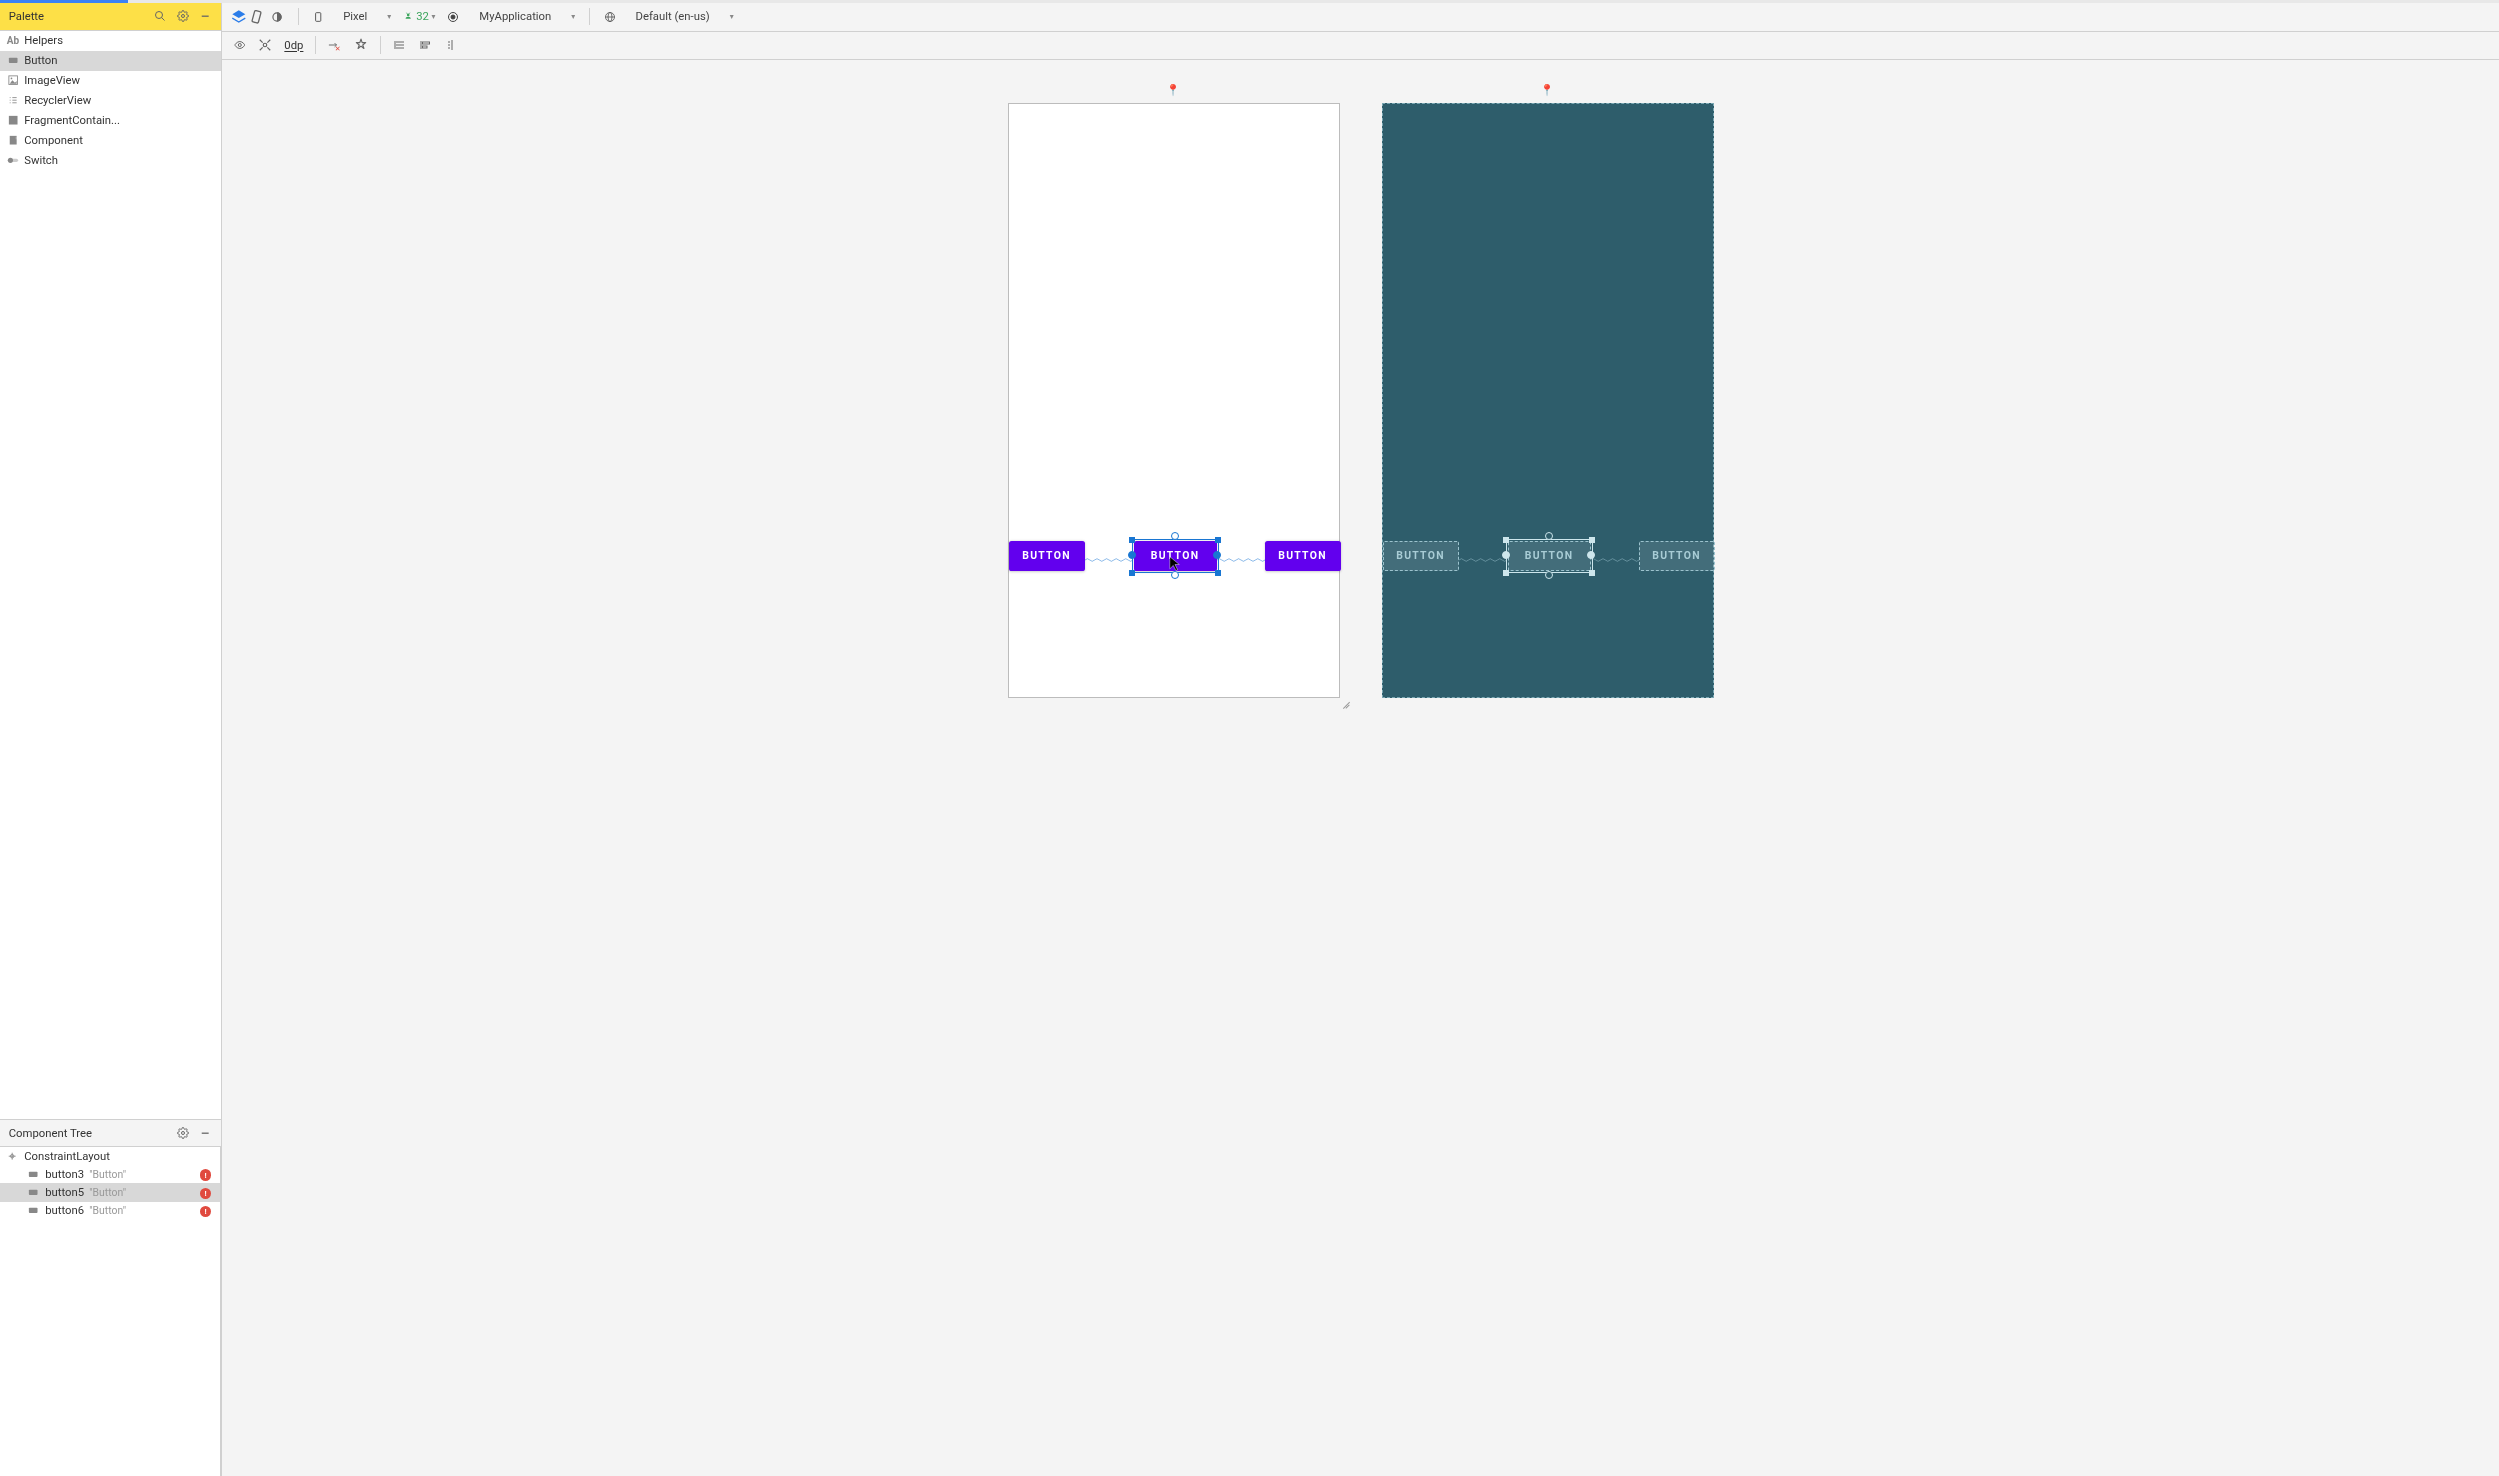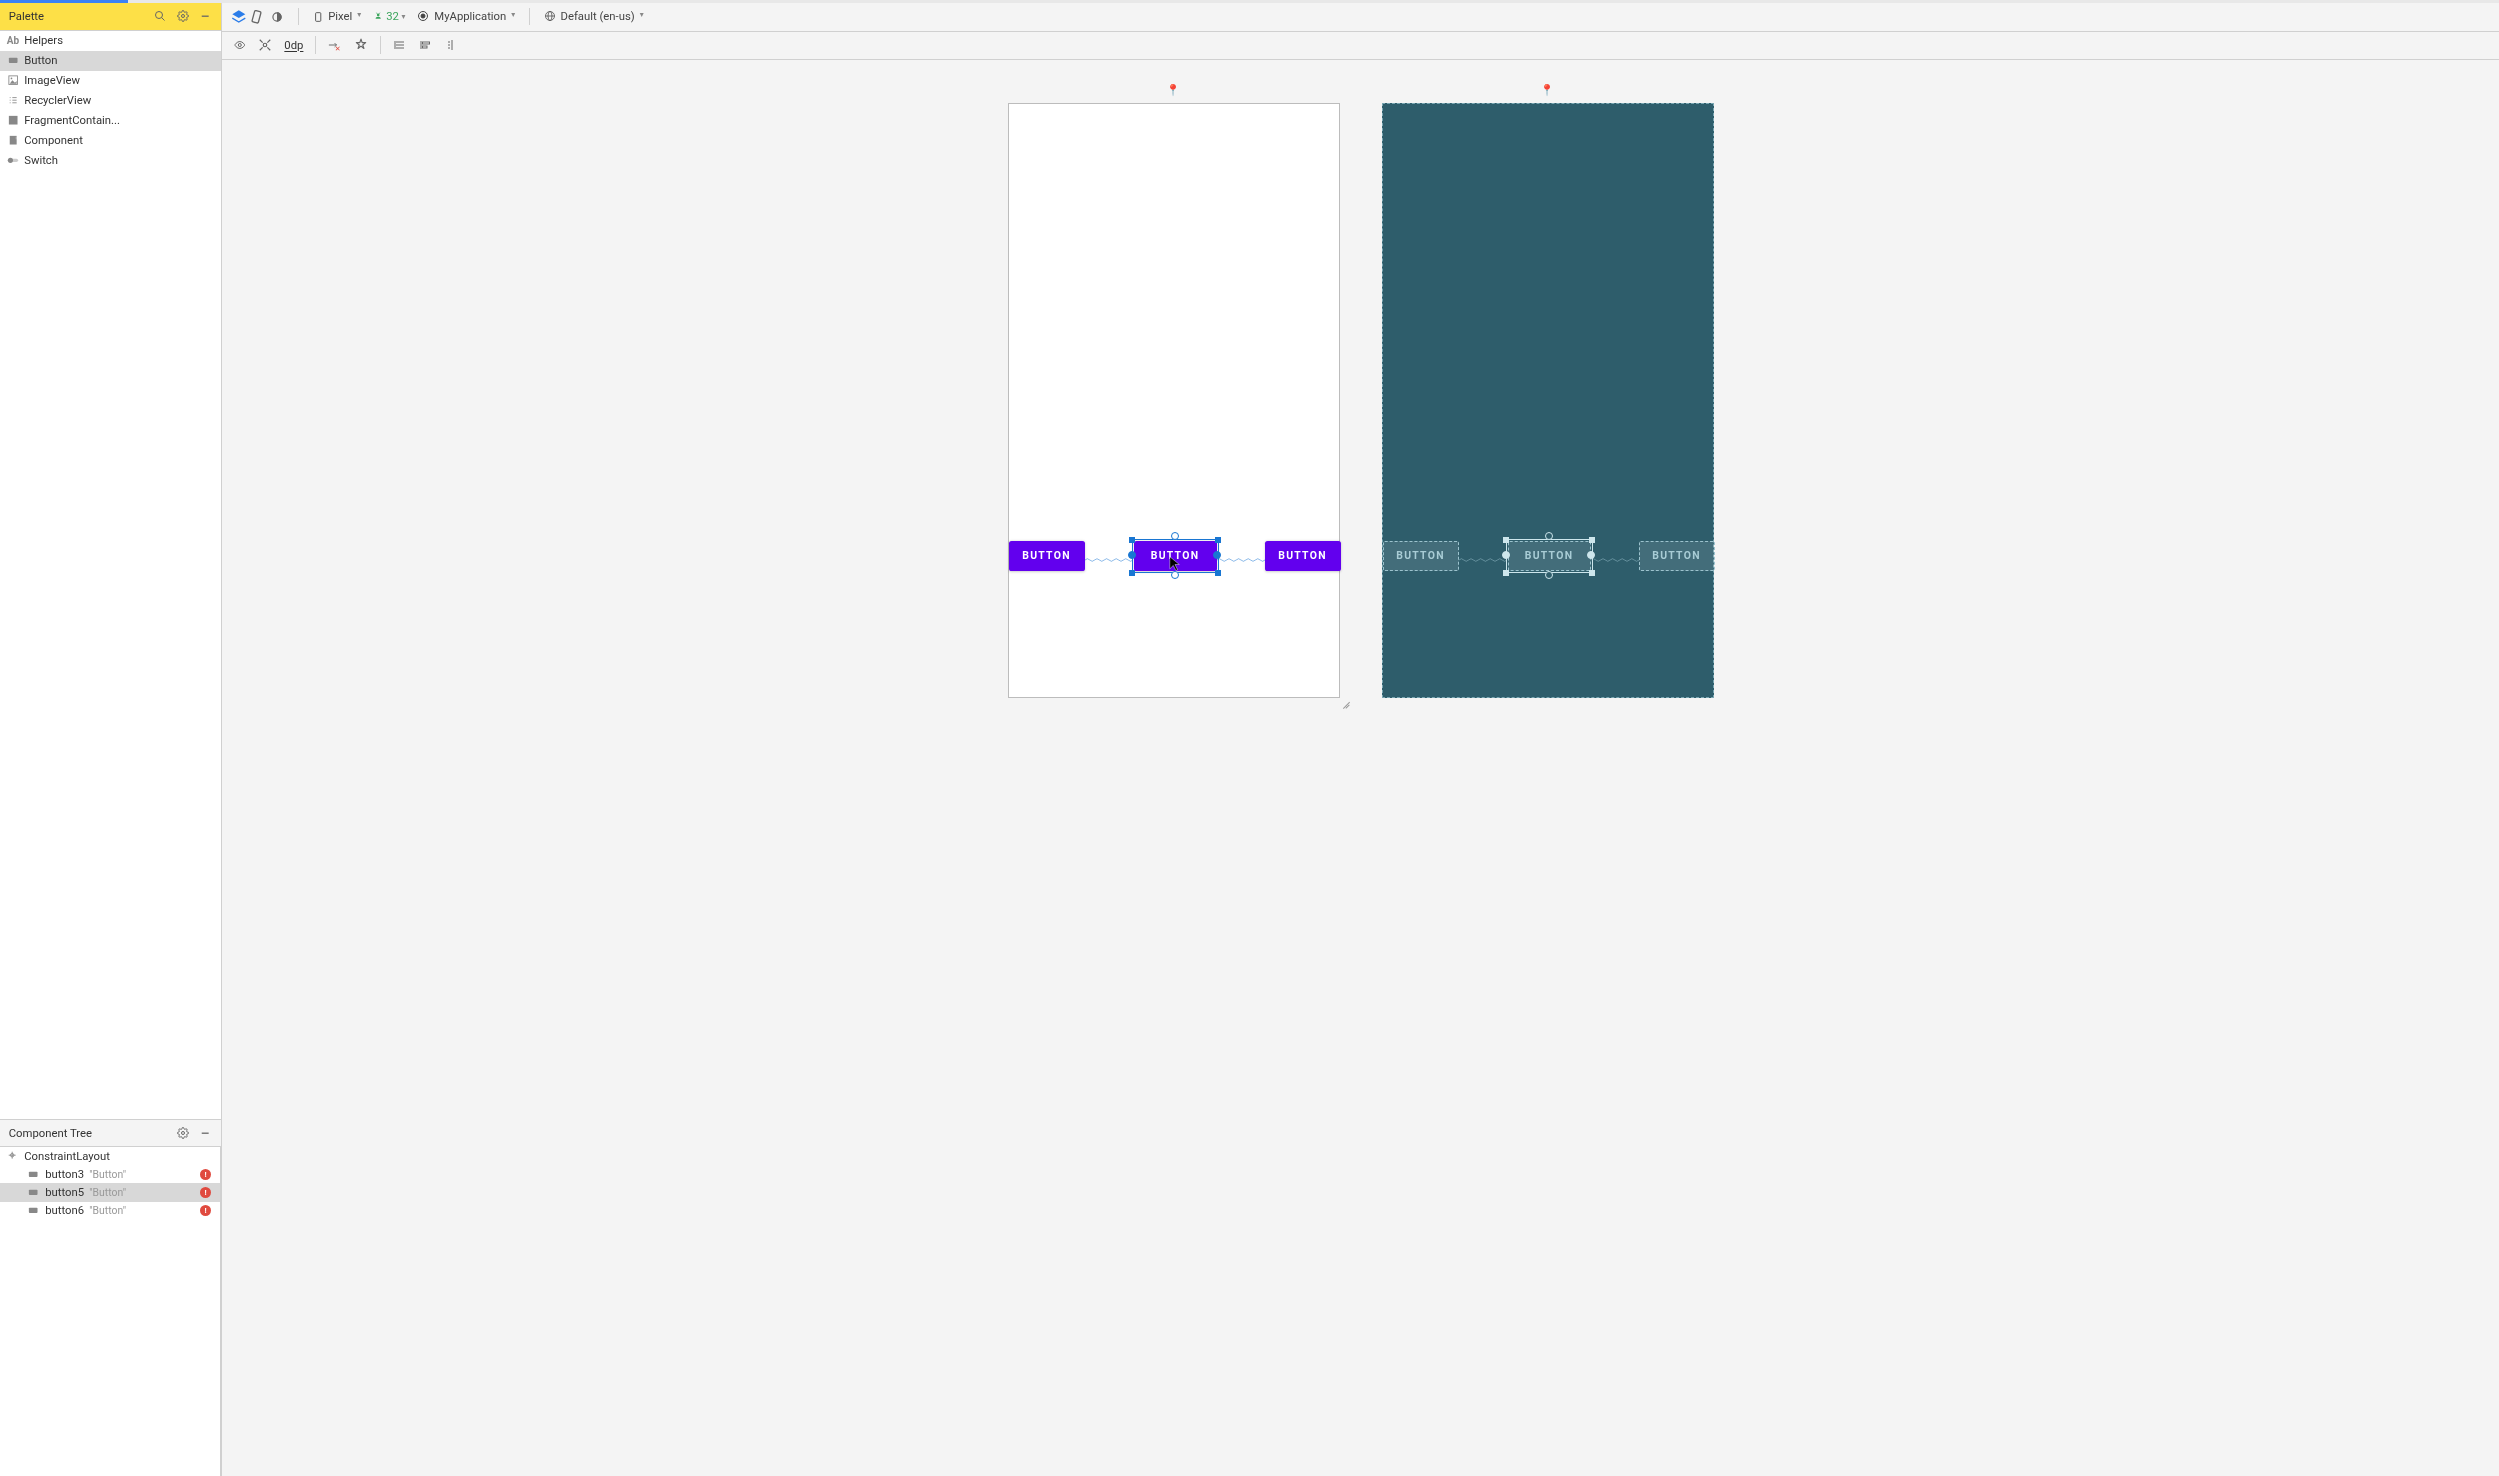--- a/index.html
+++ b/index.html
@@ -27,38 +27,38 @@
 .palette-cat-item.selected { background: #d8d8d8; }
 
 .palette-items { flex: 1; background: #fff; overflow-y: auto; }
 .palette-item { display: flex; align-items: center; gap: 5.2px; padding: 3.5px 7px; cursor: pointer; font-size: 11.3px; }
 .palette-item.selected { background: #d8d8d8; }
 .palette-item-icon { width: 12px; height: 12px; flex-shrink: 0; display: inline-flex; align-items: center; justify-content: center; color: #888; }
 
 
 .tree-header { display: flex; align-items: center; justify-content: space-between; padding: 5.2px 8.7px; height: 28px; border-top: 0.9px solid #d0d0d0; border-bottom: 0.9px solid #d0d0d0; background: #f4f4f4; }
 .tree-body { background: #fff; flex: 0 0 auto; height: 329px; overflow-y: auto; border-right: 0.9px solid #d0d0d0; }
-.tree-item { display: flex; align-items: center; padding: 2.6px 7px; cursor: pointer; font-size: 11.3px; position: relative; }
+.tree-item { display: flex; align-items: flex-end; padding: 2.6px 7px; cursor: pointer; font-size: 11.3px; position: relative; }
 .tree-item.selected { background: #d8d8d8; }
 .tree-indent-1 { padding-left: 28px; }
 .tree-item-icon { width: 12px; height: 12px; margin-right: 5.2px; color: #888; }
 .tree-item-hint { color: #999; margin-left: 5.2px; font-size: 10.4px; }
 .tree-error-badge { position: absolute; right: 8.7px; width: 11.3px; height: 11.3px; border-radius: 50%; background: #e04a3f; display: flex; align-items: center; justify-content: center; }
 .tree-error-badge::after { content: "!"; color: #fff; font-size: 7.8px; font-weight: bold; }
 .palette-wrap { display: flex; flex-direction: column; flex: 1 1 auto; min-height: 0; }
 
 
 .design-area { flex: 1; display: flex; flex-direction: column; background: #f4f4f4; position: relative; }
 
 .design-toolbar { display: flex; align-items: center; gap: 12px; padding: 3.5px 8.7px; height: 29px; border-bottom: 0.9px solid #d0d0d0; background: #f4f4f4; }
 .tb-group { display: flex; align-items: center; gap: 3.5px; }
 .tb-icon { width: 15.6px; height: 15.6px; display: inline-flex; align-items: center; justify-content: center; color: #666; cursor: pointer; }
 .tb-icon.layers { color: #2b7de9; }
 .tb-sep { width: 0.9px; height: 17.3px; background: #d0d0d0; margin: 0 1.7px; }
-.tb-dropdown { display: flex; align-items: flex-start; gap: 5px; cursor: pointer; font-size: 11.3px; color: #444; }
+.tb-dropdown { display: flex; align-items: center; gap: 20px; cursor: pointer; font-size: 11.3px; color: #444; }
 .tb-dropdown .chev { font-size: 7.8px; color: #888; }
 .api-badge { color: #3ba55c; font-size: 11.3px; display: flex; align-items: center; gap: 2.6px; }
 
 .design-toolbar-2 { display: flex; align-items: center; gap: 8.7px; padding: 3.5px 8.7px; height: 28px; border-bottom: 0.9px solid #d0d0d0; background: #f4f4f4; }
 .tb2-item { display: inline-flex; align-items: center; justify-content: center; width: 17.3px; height: 17.3px; color: #666; cursor: pointer; }
 .tb2-text { text-decoration: underline; text-underline-offset: 1.7px; font-size: 11.3px; cursor: pointer; color: #333; padding: 0 1.7px; }
 
 
 .canvas-row { flex: 1; display: flex; justify-content: center; align-items: flex-start; gap: 42px; padding: 24px 35px; overflow: auto; position: relative; }
 .device-col { display: flex; flex-direction: column; align-items: center; gap: 7px; }

